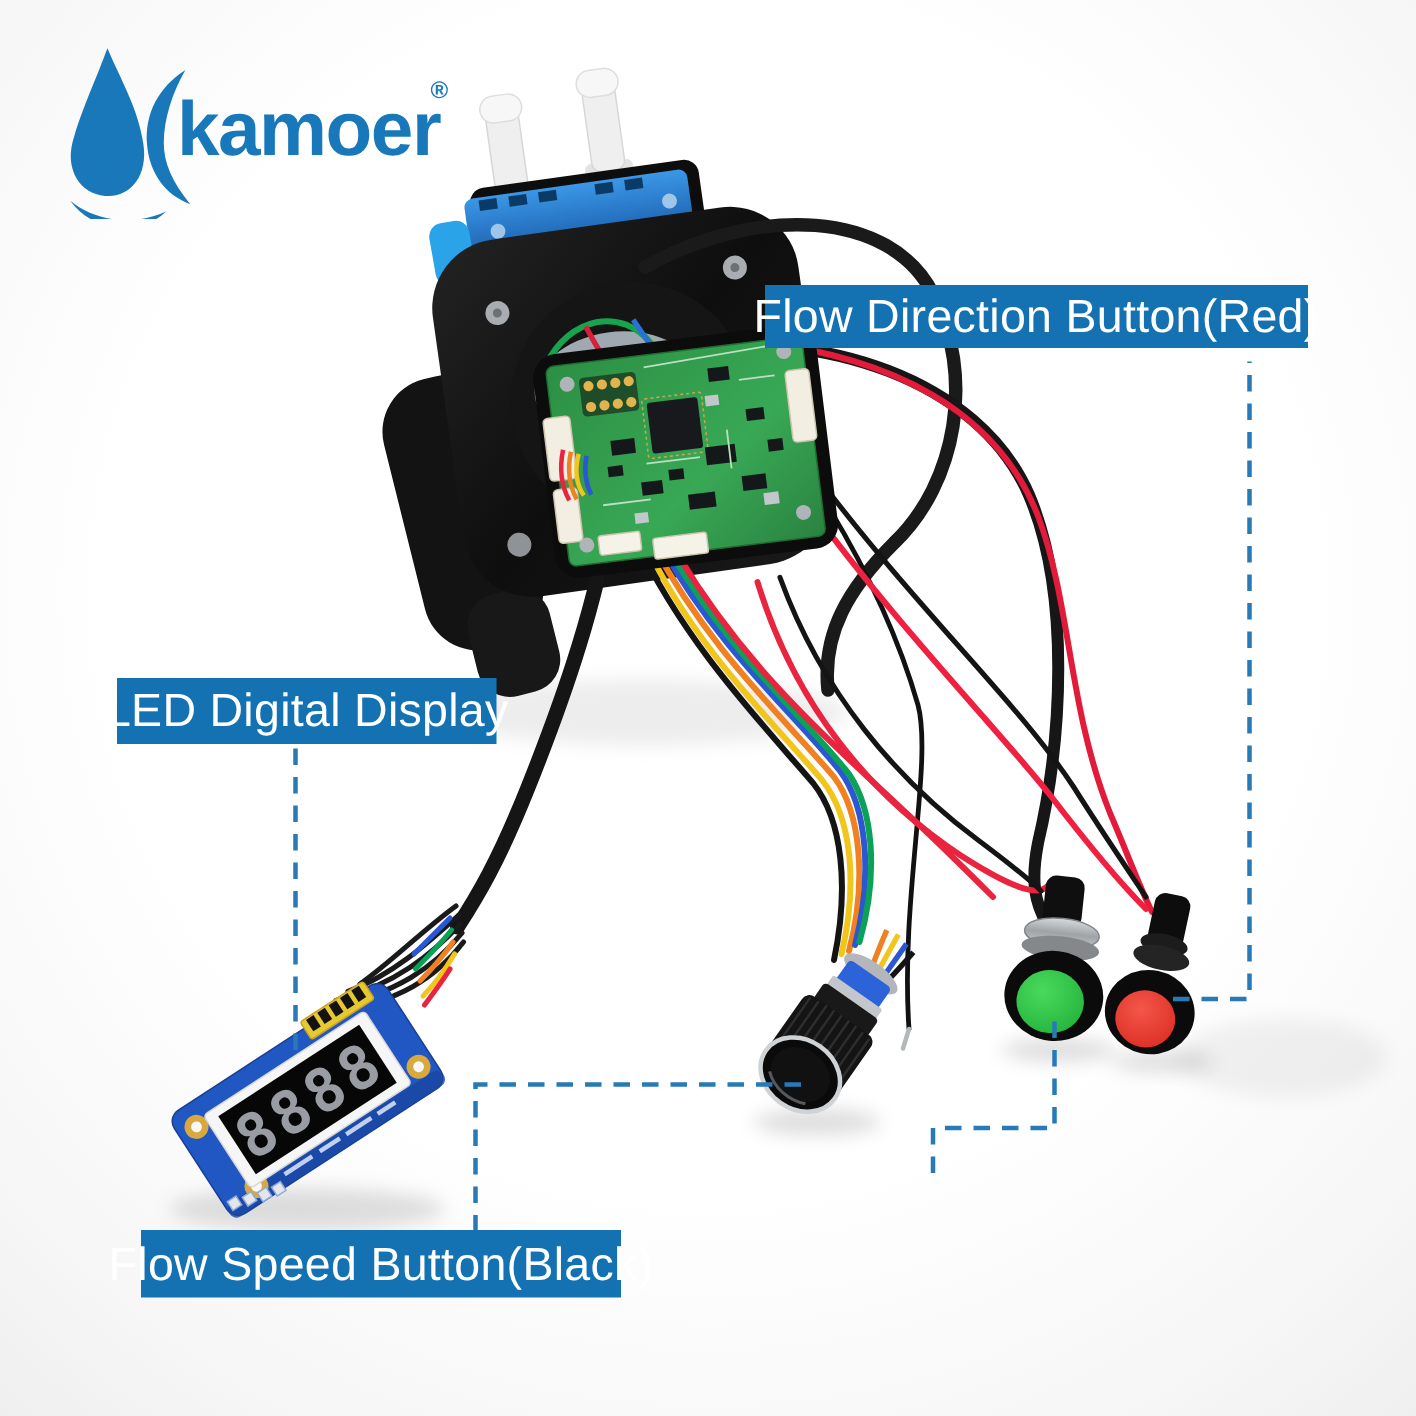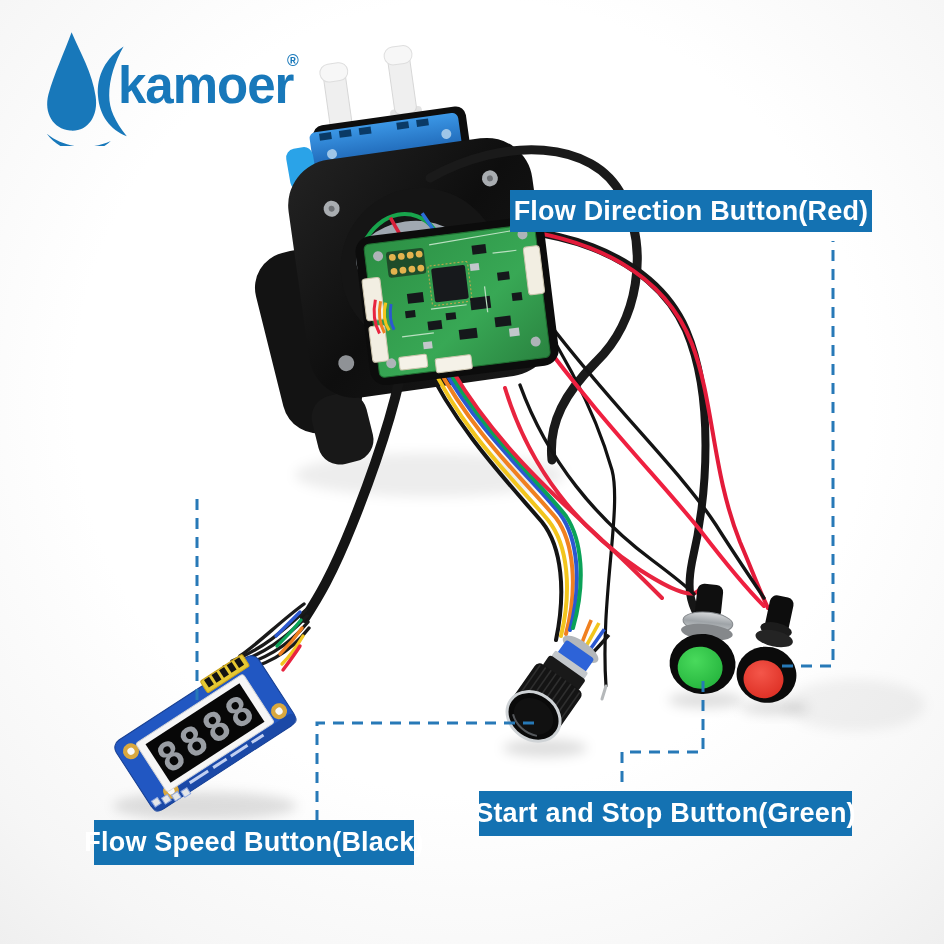--- a/index.html
+++ b/index.html
@@ -4,21 +4,21 @@
 <style>
   html,body{margin:0;padding:0;background:#e9e9e9;}
   #stage{
     position:relative;width:944px;height:944px;overflow:hidden;
     background:radial-gradient(circle at 50% 42%, #ffffff 55%, #f6f6f6 85%, #efefef 100%);
     font-family:"Liberation Sans", sans-serif;
   }
   #scene{position:absolute;left:0;top:0;}
   .callout{
     position:absolute;display:flex;align-items:center;justify-content:center;
-    color:#fff;font-size:27px;font-weight:700;letter-spacing:0.2px;
+    color:#fff;font-size:31px;font-weight:400;letter-spacing:0.2px;
     background:#1472b2;white-space:nowrap;
   }
   .logo{position:absolute;left:34px;top:24px;width:280px;height:120px;}
   .logo svg{position:absolute;left:0;top:4px;}
   .logo .brand{
     position:absolute;left:84px;top:32px;font-size:51px;font-weight:bold;
     color:#1878ba;letter-spacing:-1px;
   }
   .logo .reg{
     position:absolute;left:253px;top:28px;font-size:16px;color:#1878ba;font-weight:bold;
@@ -328,17 +328,17 @@
         <path d="M112,22 C90,36 78,58 80,84 C82,108 95,126 116,134 C101,115 94,100 94,83 C94,63 101,41 112,22 Z"></path>
         <path d="M16,131 C38,149 70,152 96,140 C74,161 36,158 16,131 Z"></path>
       </g>
     </svg>
     <span class="brand">kamoer</span>
     <span class="reg">®</span>
   </div>
 
   <div class="callout" style="left:510px;top:190px;width:362px;height:42px;">Flow Direction Button(Red)</div>
 
+  <div class="callout" style="left:78px;top:452px;width:253px;height:44px;">LED Digital Display</div>
 
   <div class="callout" style="left:94px;top:820px;width:320px;height:45px;">Flow Speed Button(Black)</div>
 
-  <div class="callout" style="left:479px;top:791px;width:373px;height:45px;">Start and Stop Button(Green)</div>
 </div>
 
 </body></html>

